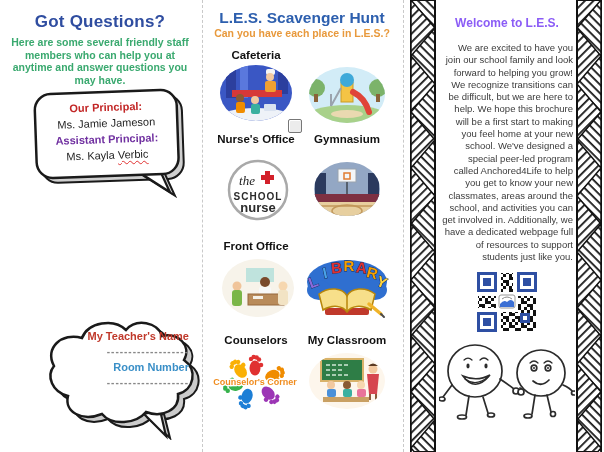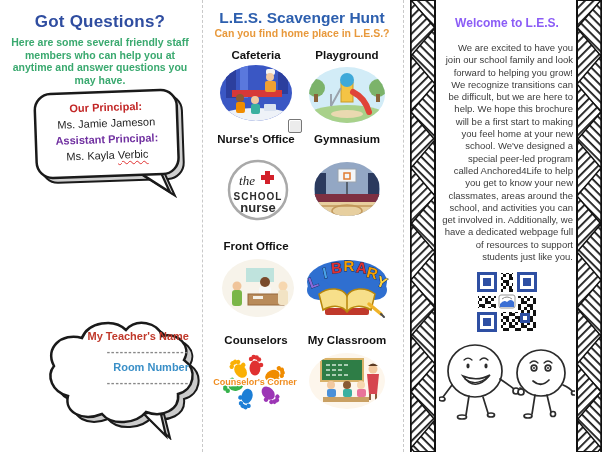--- a/index.html
+++ b/index.html
@@ -98,24 +98,23 @@
       <span class="blank">-------------------</span>
       <span class="bub-label tblue">Room Number</span>
       <span class="blank">-------------------</span>
     </div>
   </div>
 
   <div class="fold" style="left:202px;"></div>
   <div class="fold" style="left:403px;"></div>
 
   <div class="abs ctr mp-title" style="left:204px;top:9px;width:196px;">L.E.S. Scavenger Hunt</div>
-  <div class="abs ctr mp-sub" style="left:204px;top:27px;width:196px;">Can you find home place in L.E.S.?</div>
+  <div class="abs ctr mp-sub" style="left:204px;top:27px;width:196px;">Can you have each place in L.E.S.?</div>
 
   <div class="abs place-label" style="left:196px;top:49px;">Cafeteria</div>
-  <div class="abs place-label" style="left:287px;top:49px;">Playground</div>
 
   <svg class="abs" style="left:218px;top:64px;" width="76" height="58">
     <clipPath id="cafc">
         <ellipse cx="38" cy="29" rx="36" ry="28"></ellipse>
       </clipPath>
     <g clip-path="url(#cafc)">
       <rect width="76" height="58" fill="#3a57c4"></rect>
       <rect x="8" y="6" width="10" height="28" fill="#2c3f9e"></rect>
         <rect x="22" y="2" width="8" height="32" fill="#5a78dd"></rect>
       <rect x="60" y="8" width="10" height="22" fill="#2c3f9e"></rect>

